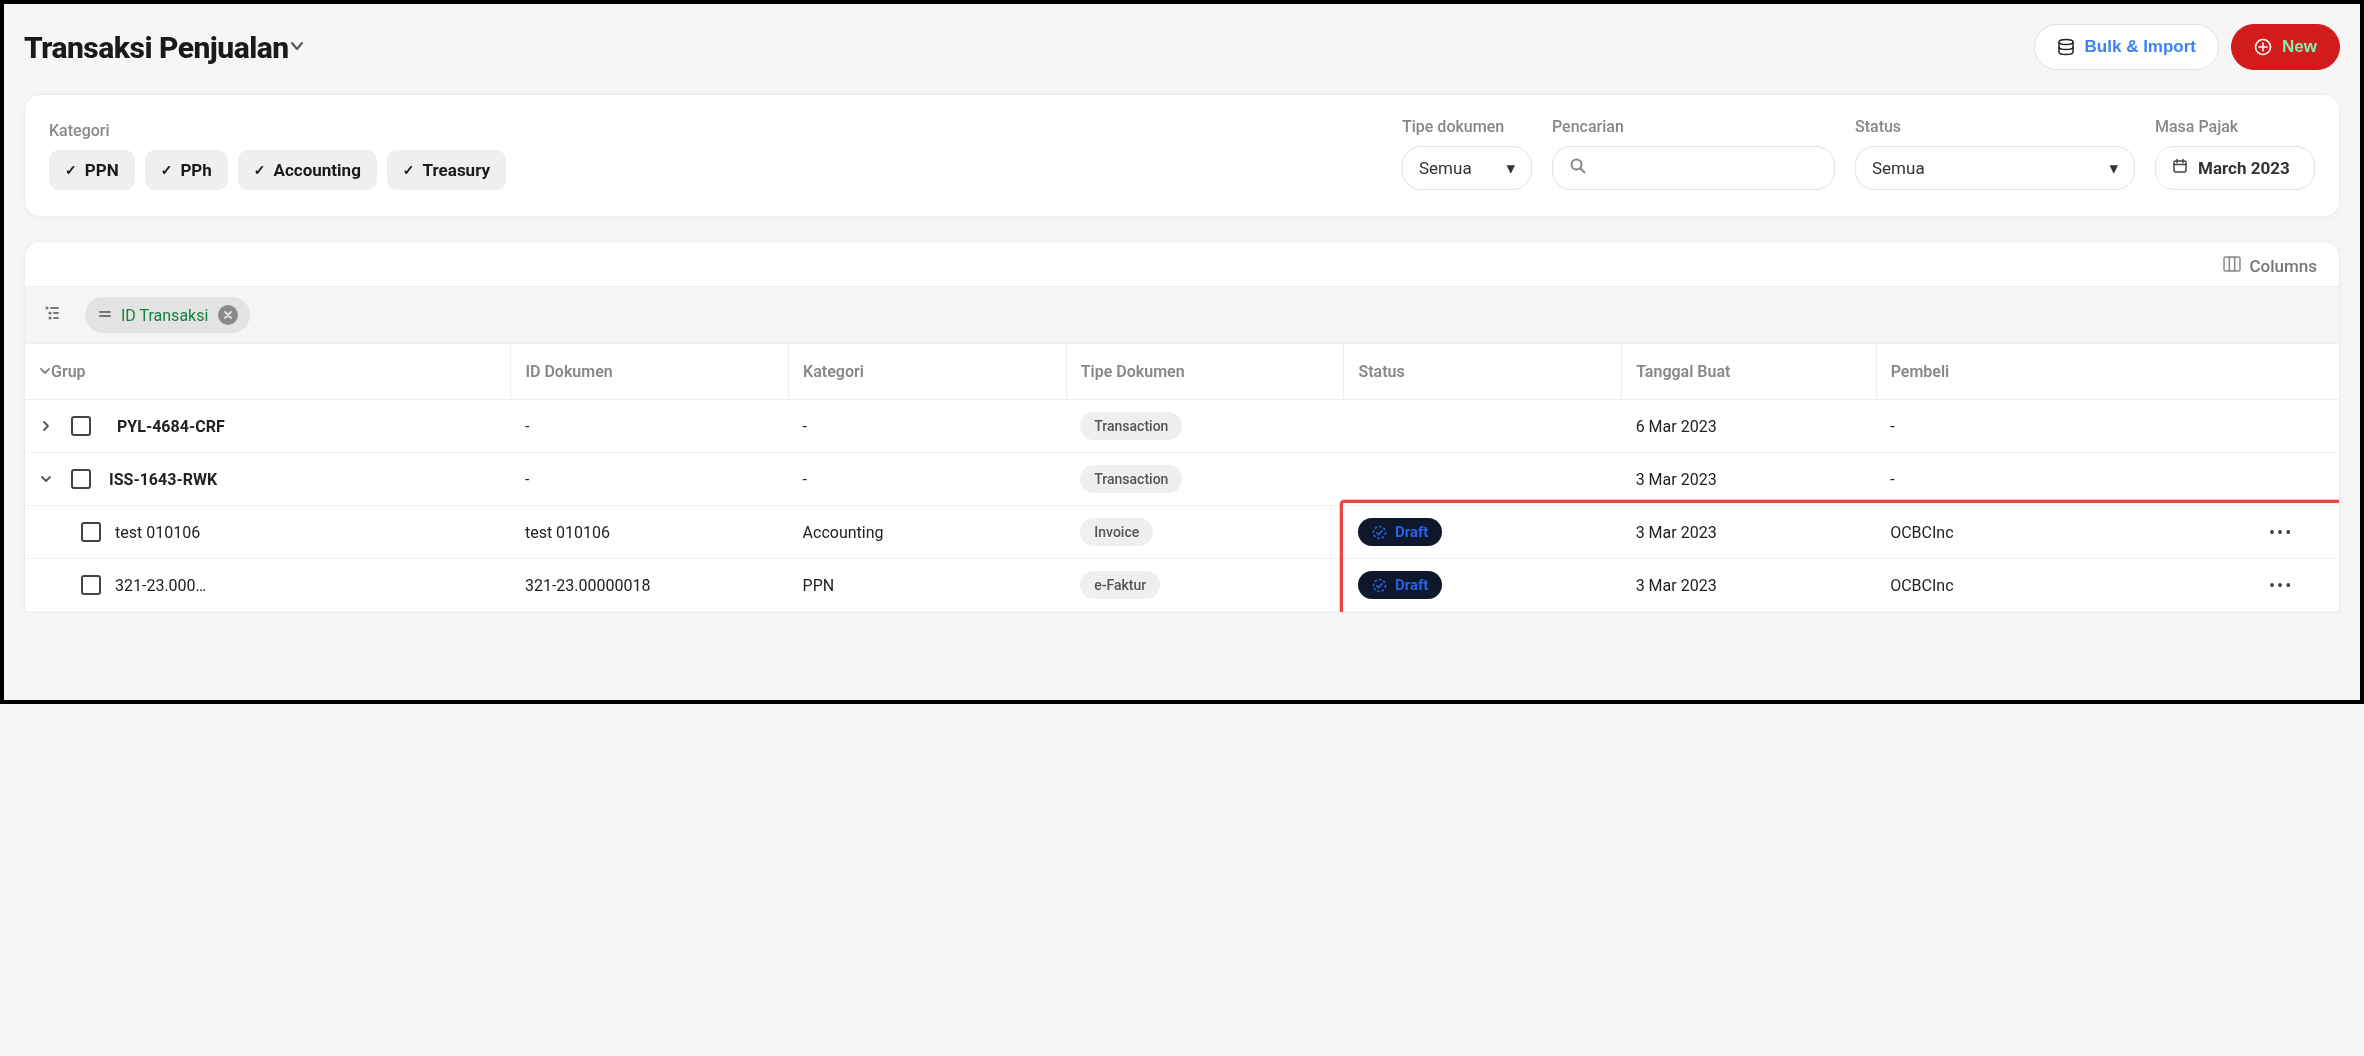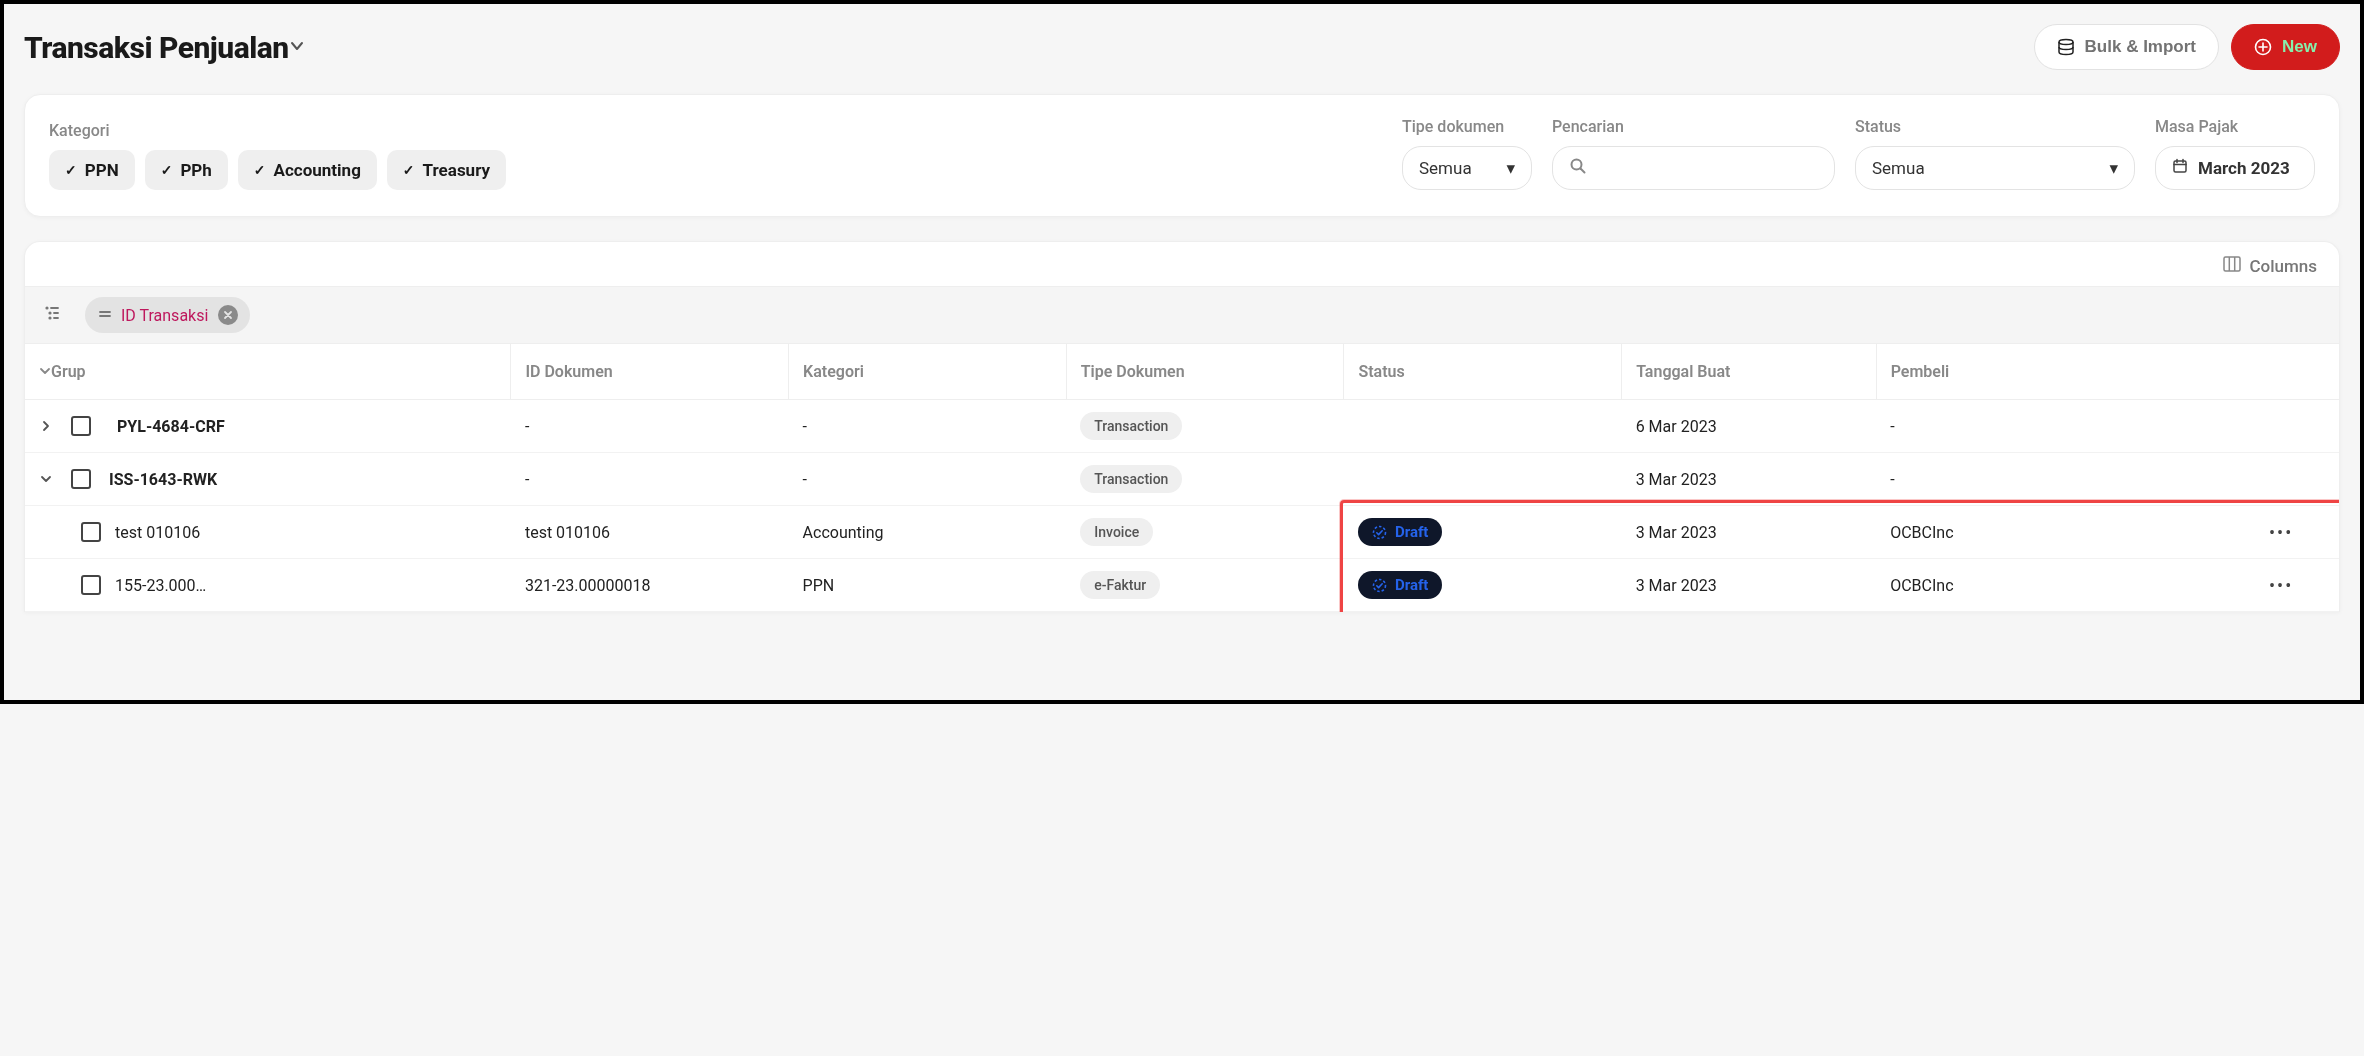--- a/index.html
+++ b/index.html
@@ -18,21 +18,21 @@
     margin-bottom: 24px;
   }
   .title-wrap { display: flex; align-items: center; }
   .page-title { font-size: 30px; font-weight: 800; letter-spacing: -0.5px; }
   .title-caret { font-size: 14px; color: #555; }
   .header-actions { display: flex; gap: 12px; align-items: center; }
   .btn {
     display: inline-flex; align-items: center; gap: 10px;
     padding: 12px 22px; font-size: 17px; font-weight: 600;
     border-radius: 999px; border: 1px solid #e2e2e2;
-    background: #fff; cursor: pointer; color: #737373;
+    background: #fff; cursor: pointer; color: #3b82f6;
   }
   .btn.primary { background: #d21c1c; color: #86efac; border-color: #d21c1c; }
   .btn .ic { display: inline-flex; }
 
   .filters-card, .table-card {
     background: #fff; border: 1px solid #eee; border-radius: 16px;
     box-shadow: 0 1px 4px rgba(0,0,0,0.04);
   }
   .filters-card { padding: 22px 24px 26px; margin-bottom: 24px; }
   .filters-grid { display: flex; gap: 20px; align-items: flex-end; flex-wrap: nowrap; }
@@ -62,21 +62,21 @@
   .columns-btn { display: inline-flex; align-items: center; gap: 8px; color: #777; font-size: 17px; font-weight: 500; cursor: pointer; }
 
   .group-bar {
     background: #f5f5f5; border-top: 1px solid #eee; border-bottom: 1px solid #eee;
     padding: 10px 18px; display: flex; align-items: center; gap: 24px;
   }
   .group-ic { color: #666; }
   .group-chip {
     display: inline-flex; align-items: center; gap: 10px;
     background: #e3e3e3; border-radius: 999px; padding: 8px 12px 8px 14px;
-    font-size: 16px; color: #be185d;
+    font-size: 16px; color: #15803d;
   }
   .group-chip .drag { color: #777; font-size: 14px; }
   .group-chip .close {
     display: inline-flex; align-items: center; justify-content: center;
     width: 20px; height: 20px; border-radius: 50%; background: #8a8a8a;
     color: #e3e3e3; font-size: 12px; cursor: pointer;
   }
 
   table { width: 100%; border-collapse: collapse; }
   thead th {
@@ -346,21 +346,21 @@
                   </svg>
                 </span>Draft</span></td>
             <td>3 Mar 2023</td>
             <td>OCBCInc</td>
             <td style="text-align: center;"><span class="more">•••</span></td>
           </tr>
           <tr class="child">
             <td class="indent-cell">
               <div class="indent">
                 <span class="cb"></span>
-                <span>155-23.000…</span>
+                <span>321-23.000…</span>
               </div>
             </td>
             <td>321-23.00000018</td>
             <td>PPN</td>
             <td><span class="tag-doc">e-Faktur</span></td>
             <td><span class="status-draft"><span class="sic">
                   <svg width="15" height="15" viewBox="0 0 15 15">
                     <circle cx="7.5" cy="7.5" r="6" fill="none" stroke="#2563eb" stroke-width="1.6" stroke-dasharray="2.5 2"></circle>
                     <path d="M4.8 7.8l1.8 1.8 3.6-3.8" fill="none" stroke="#2563eb" stroke-width="1.6" stroke-linecap="round" stroke-linejoin="round"></path>
                   </svg>

